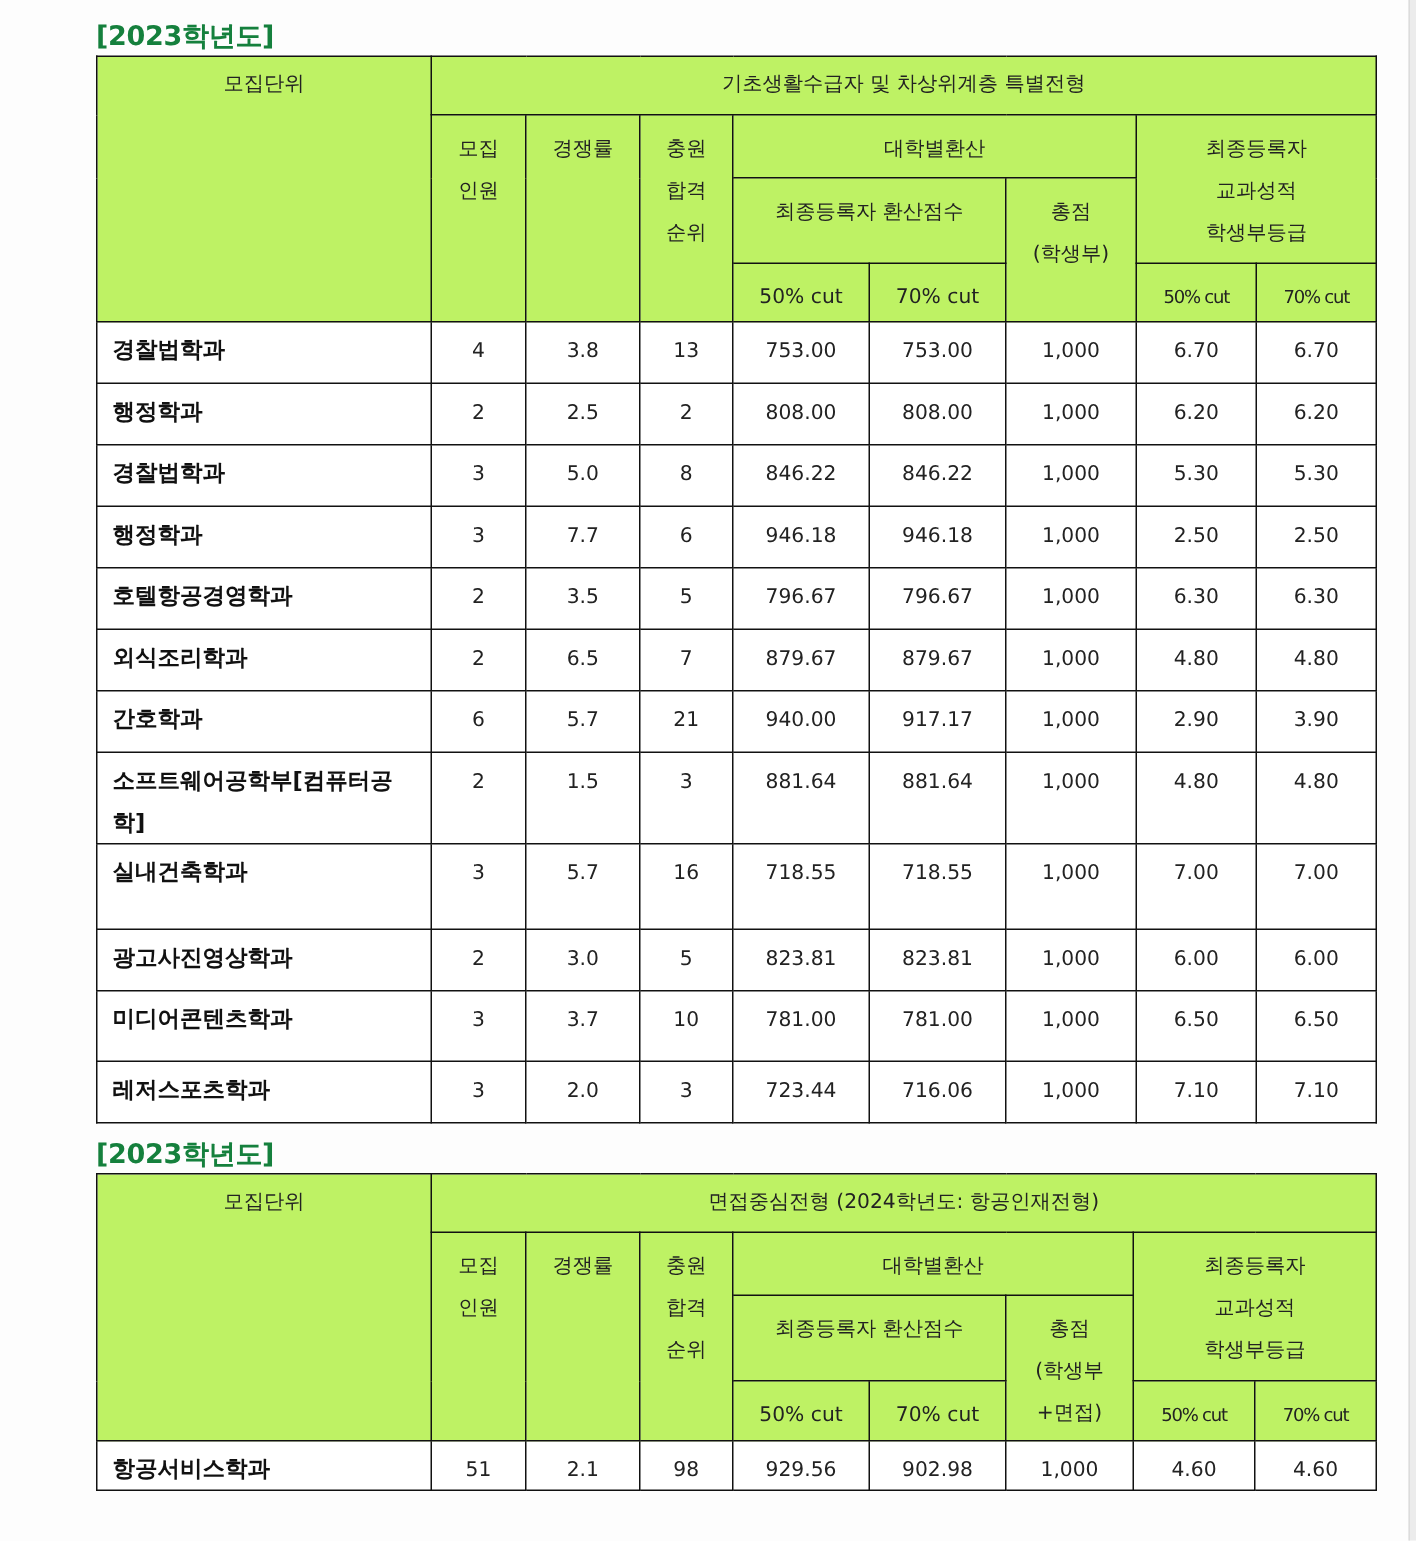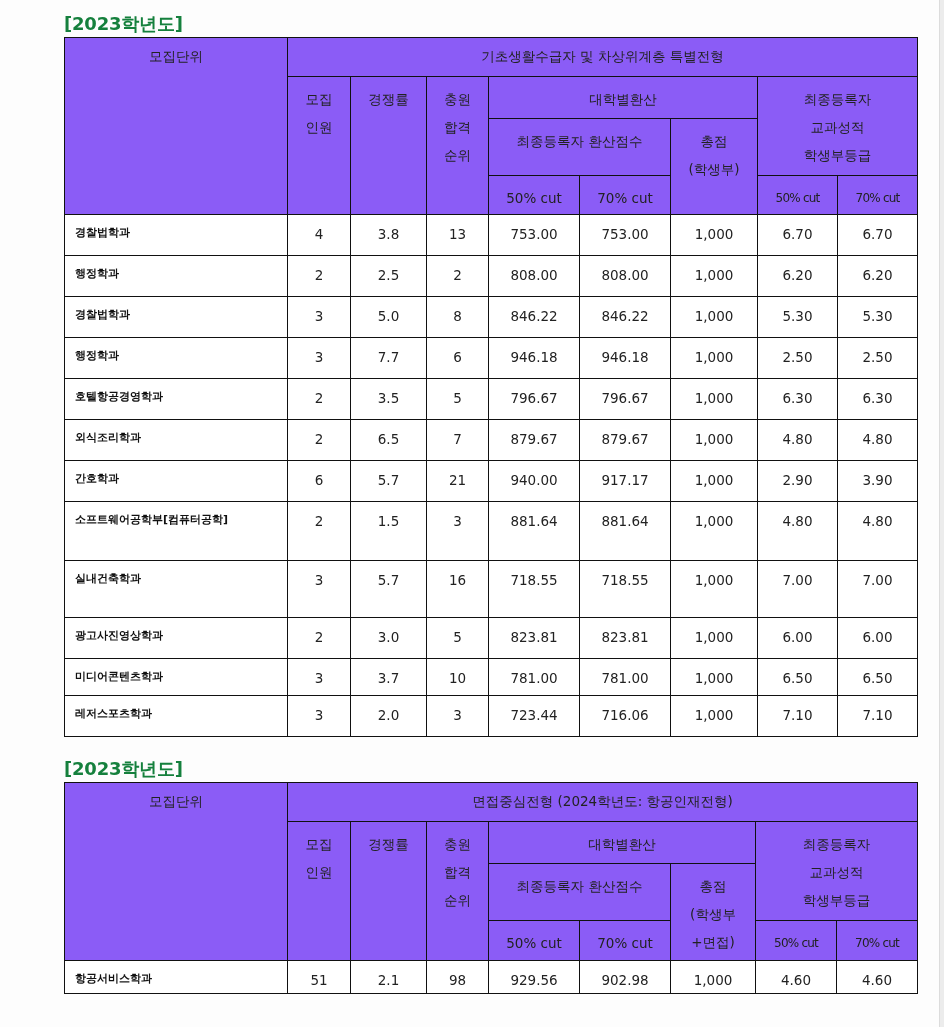--- a/index.html
+++ b/index.html
@@ -10,25 +10,25 @@
     .scrollbar-track { position: absolute; right: 0; top: 0; width: 4px; height: 1027px; background: #ececec; border-left: 1px solid #dcdcdc; }
     .section-title {
       position: absolute; left: 64px; font-size: 18px; font-weight: bold; color: #15803d; letter-spacing: -0.2px;
     }
     table.adm {
       position: absolute; left: 64px; border-collapse: collapse; table-layout: fixed;
       font-size: 13.5px; color: #222;
     }
     table.adm td, table.adm th { border: 1.5px solid #111; padding: 0; }
     table.adm th {
-      background: #8b5cf6; font-weight: normal; text-align: center; vertical-align: top; line-height: 28px;
+      background: #bef264; font-weight: normal; text-align: center; vertical-align: top; line-height: 28px;
       padding-top: 4px;
     }
     table.adm td { background: #fff; text-align: center; vertical-align: top; line-height: 22px; padding-top: 8px; }
-    table.adm td.unit { text-align: left; padding-left: 10px; padding-right: 8px; font-weight: bold; font-size: 11px; color: #111; line-height: 28px; padding-top: 4px; }
+    table.adm td.unit { text-align: left; padding-left: 10px; padding-right: 8px; font-weight: bold; font-size: 15px; color: #111; line-height: 28px; padding-top: 4px; }
     .sm { font-size: 12px; letter-spacing: -0.8px; }
     .h-mid { padding-top: 8px !important; line-height: 28px; }
   </style>
 </head>
 <body>
 
 <div class="scrollbar-track"></div>
 
 <div class="section-title" style="top:12px;">[2023학년도]</div>
 <table class="adm" style="top:37px;">
@@ -184,21 +184,21 @@
     <td class="unit">광고사진영상학과</td>
     <td>2</td>
     <td>3.0</td>
     <td>5</td>
     <td>823.81</td>
     <td>823.81</td>
     <td>1,000</td>
     <td>6.00</td>
     <td>6.00</td>
   </tr>
-  <tr style="height:37px;margin-top:40px;">
+  <tr style="height:47px;margin-top:40px;">
     <td class="unit">미디어콘텐츠학과</td>
     <td>3</td>
     <td>3.7</td>
     <td>10</td>
     <td>781.00</td>
     <td>781.00</td>
     <td>1,000</td>
     <td>6.50</td>
     <td>6.50</td>
   </tr>

